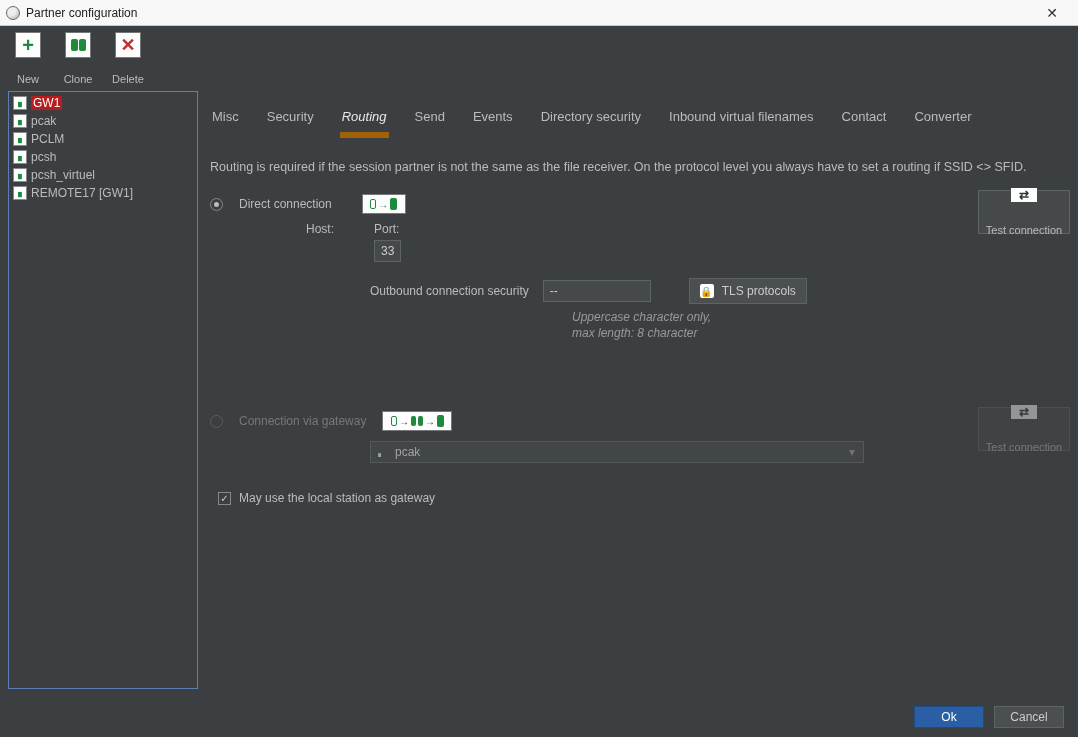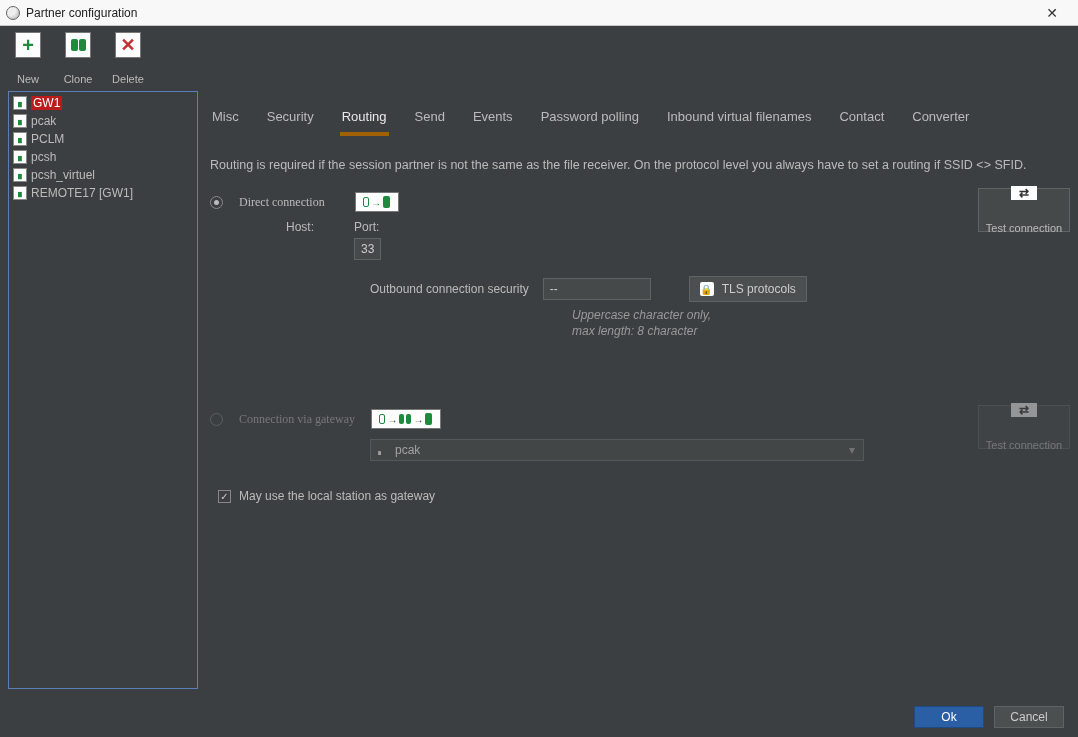--- a/index.html
+++ b/index.html
@@ -75,53 +75,53 @@
   .sidebar-item .mini-icon span{font-size:10px;color:#1e8a3e;font-weight:bold;}
   .sidebar-item .lbl{font-size:12px;}
 
   .content { flex:1; position:relative; }
 
   
   .tabs {
     display:flex; gap:24px; padding:14px 0 0 0;
   }
   .tab { cursor:pointer; padding:4px 2px 8px 2px; color:#bbb; font-size:13px;}
-  .tab.active { color:#e8e8e8; border-bottom:4px solid #a16207;}
+  .tab.active { color:#e8e8e8; border-bottom:6px solid #a16207;font-style:italic;}
 
   .description {
     padding:22px 0 20px 0; font-size:12.5px; color:#bbb;
   }
 
   
   .form { position:relative;}
   .radio-row { display:flex; align-items:center; gap:10px;}
   .radio {
     width:13px;height:13px;border:1px solid #888;border-radius:50%;
     display:inline-flex;align-items:center;justify-content:center;
     margin-right:6px; cursor:pointer;
   }
   .radio.checked::after{content:'';width:5px;height:5px;border-radius:50%;background:#bbb;}
   .radio.disabled{opacity:0.4;cursor:default;}
-  .radio-label{color:#bbb;font-family:Liberation Serif, serif;}
+  .radio-label{color:#bbb;}
   .radio-label.disabled{color:#777;}
   .conn-icon-box{
     width:44px;height:20px;background:#fdfdfd;border:1px solid #777;
     display:inline-flex;align-items:center;justify-content:center;gap:2px;
     margin-left:20px;
   }
   .conn-icon-box.wide{width:70px;}
   .little-person{
     display:inline-block;width:7px;height:12px;background:#1e8a3e;border-radius:2px;
     position:relative;
   }
   .little-person.outline{background:transparent;border:1.5px solid #1e8a3e;width:6px;height:10px;}
   .arrow-r{color:#1e8a3e;font-size:10px;font-weight:bold;}
   .arrow-dark{color:#333;font-size:10px;font-weight:bold;}
 
-  .field-col { margin-left:76px; margin-top:8px;}
+  .field-col { margin-left:96px; margin-top:8px;}
   .field-group{display:flex;gap:40px;}
   .field-block{display:flex;flex-direction:column;}
   .field-label{color:#bbb;margin-bottom:4px;font-size:12px;}
   input.text-input, .select-box{
     background:#45494a;border:1px solid #5e6364;color:#ccc;
     padding:3px 6px;font-size:12px;height:22px;
   }
   input.host{width:280px;}
   input.port{width:27px;}
   .select-box.sec{width:108px;display:inline-flex;align-items:center;justify-content:flex-start;}
@@ -248,21 +248,21 @@
   </div>
 
   <div class="content">
 
     <div class="tabs">
       <div class="tab">Misc</div>
       <div class="tab">Security</div>
       <div class="tab active">Routing</div>
       <div class="tab">Send</div>
       <div class="tab">Events</div>
-      <div class="tab">Password polling</div>
+      <div class="tab">Directory security</div>
       <div class="tab">Inbound virtual filenames</div>
       <div class="tab">Contact</div>
       <div class="tab">Converter</div>
     </div>
 
     <div class="description">Routing is required if the session partner is not the same as the file receiver. On the protocol level you always have to set a routing if SSID &lt;&gt; SFID.</div>
 
     <div class="form">
 
       <div class="radio-row" style="position:relative;">

